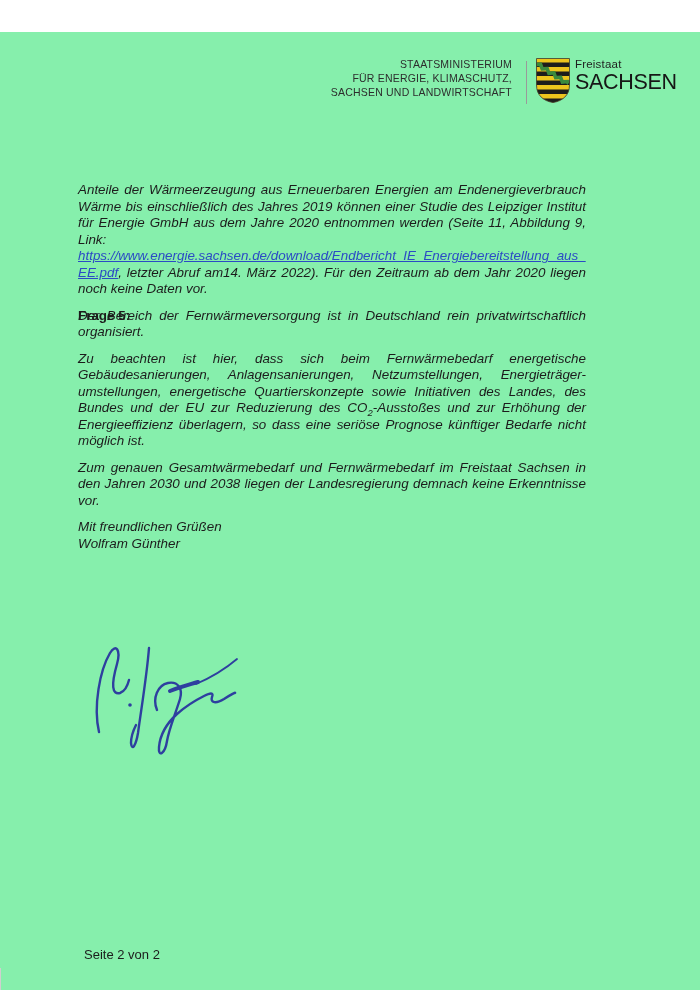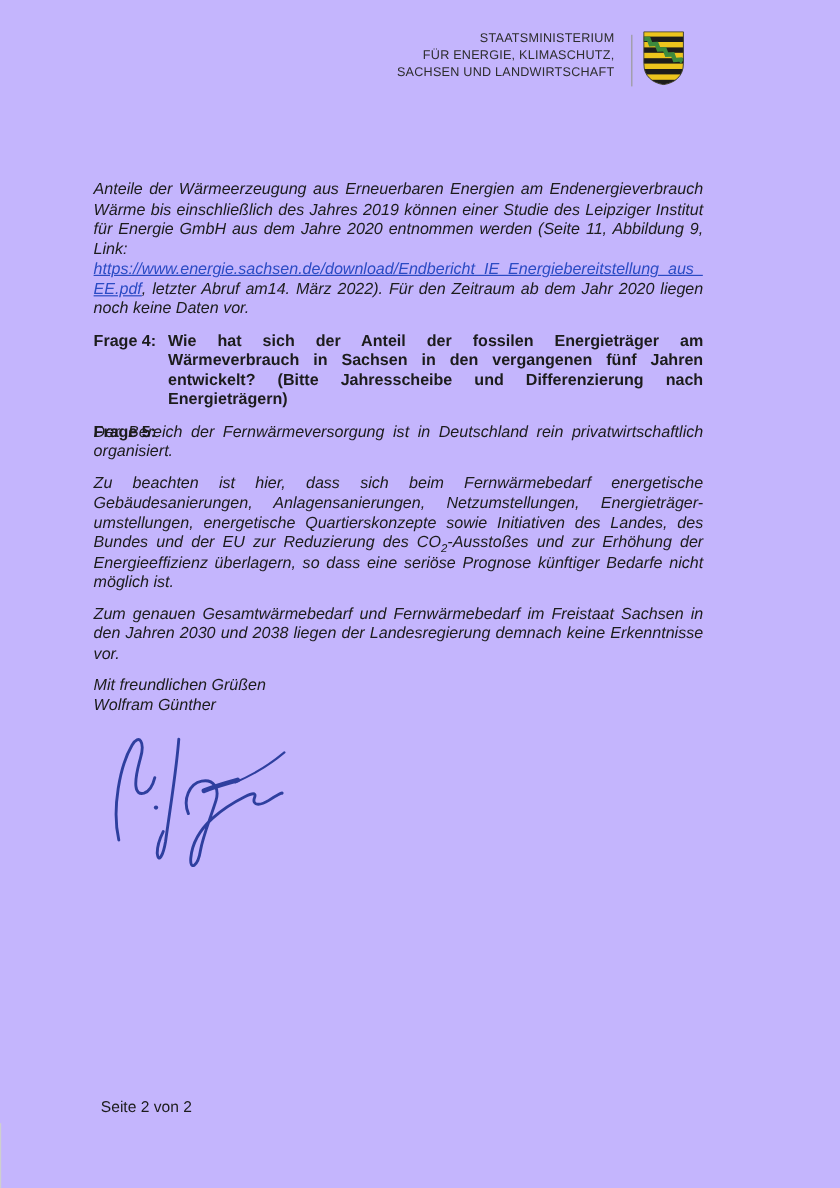--- a/index.html
+++ b/index.html
@@ -13,21 +13,21 @@
   }
   *{margin:0;padding:0;box-sizing:border-box;}
   html,body{width:700px;height:990px;}
   body{
     background:#ffffff;
     font-family:"Liberation Sans", sans-serif;
     color:var(--text);
     position:relative;
     overflow:hidden;
   }
-  .page{position:absolute;inset:0;background:#c4b5fd;}
+  .page{position:absolute;inset:0;background:#86efac;margin-top:32px;}
   .scan-edge{position:absolute;left:0;top:936px;width:1px;height:54px;background:#cfcfcf;}
 
   
   .hdr-text{
     position:absolute;top:25px;right:188px;
     text-align:right;
     font-size:10.5px;line-height:14px;letter-spacing:0.2px;
     color:#2d2d2d;font-weight:500;
     white-space:nowrap;
   }
@@ -84,29 +84,29 @@
       <rect x="0" y="22.5" width="34" height="4.5" style="fill:var(--shield-black)"></rect>
       <rect x="0" y="31.5" width="34" height="4.5" style="fill:var(--shield-black)"></rect>
       <rect x="0" y="40.5" width="34" height="4.5" style="fill:var(--shield-black)"></rect>
       <g transform="translate(-1,0) rotate(33)">
         <path style="fill:var(--green)" d="M0 0 L4 3 L8 0 L12 3 L16 0 L20 3 L24 0 L28 3 L32 0 L36 3 L40 0 L42 1 L42 5 L40 4.5 L36 7.5 L32 4.5 L28 7.5 L24 4.5 L20 7.5 L16 4.5 L12 7.5 L8 4.5 L4 7.5 L0 4.5 Z"></path>
       </g>
     </g>
     <path d="M0.5 0.5 H33.5 V27 C33.5 37.5 26.5 43 17 44.5 C7.5 43 0.5 37.5 0.5 27 Z" fill="none" stroke="#3a3a30" stroke-width="0.8"></path>
   </svg>
 
+  <div class="hdr-wordmark">
+    <span class="hdr-freistaat">Freistaat</span>
+    <span class="hdr-sachsen">SACHSEN</span>
+  </div>
 
   <div class="doc">
 
     <p><span>Anteile der Wärmeerzeugung aus Erneuerbaren Energien am Endenergieverbrauch Wärme bis einschließlich des Jahres 2019 können einer Studie des Leipziger Institut für Energie GmbH aus dem Jahre 2020 entnommen werden (Seite 11, Abbildung 9, Link: </span><a class="link">https://www.energie.sachsen.de/download/Endbericht_IE_Energiebereitstellung_aus_EE.pdf</a><span>, letzter Abruf am14. März 2022). Für den Zeitraum ab dem Jahr 2020 liegen noch keine Daten vor.</span></p>
 
-    <div class="frage">
-      <span class="flabel">Frage 4:</span>
-      <div class="ftext">Wie hat sich der Anteil der fossilen Energieträger am Wärmeverbrauch in Sachsen in den vergangenen fünf Jahren entwickelt? (Bitte Jahresscheibe und Differenzierung nach Energieträgern)</div>
-    </div>
 
 
     <div class="frage">
       <span class="flabel">Frage 5:</span>
     </div>
 
     <p>Der Bereich der Fernwärmeversorgung ist in Deutschland rein privatwirtschaftlich organisiert.</p>
 
     <p><span>Zu beachten ist hier, dass sich beim Fernwärmebedarf energetische Gebäudesanierungen, Anlagensanierungen, Netzumstellungen, Energieträger-umstellungen, energetische Quartierskonzepte sowie Initiativen des Landes, des Bundes und der EU zur Reduzierung des CO</span><sub class="co2">2</sub><span>-Ausstoßes und zur Erhöhung der Energieeffizienz überlagern, so dass eine seriöse Prognose künftiger Bedarfe nicht möglich ist.</span></p>
 

